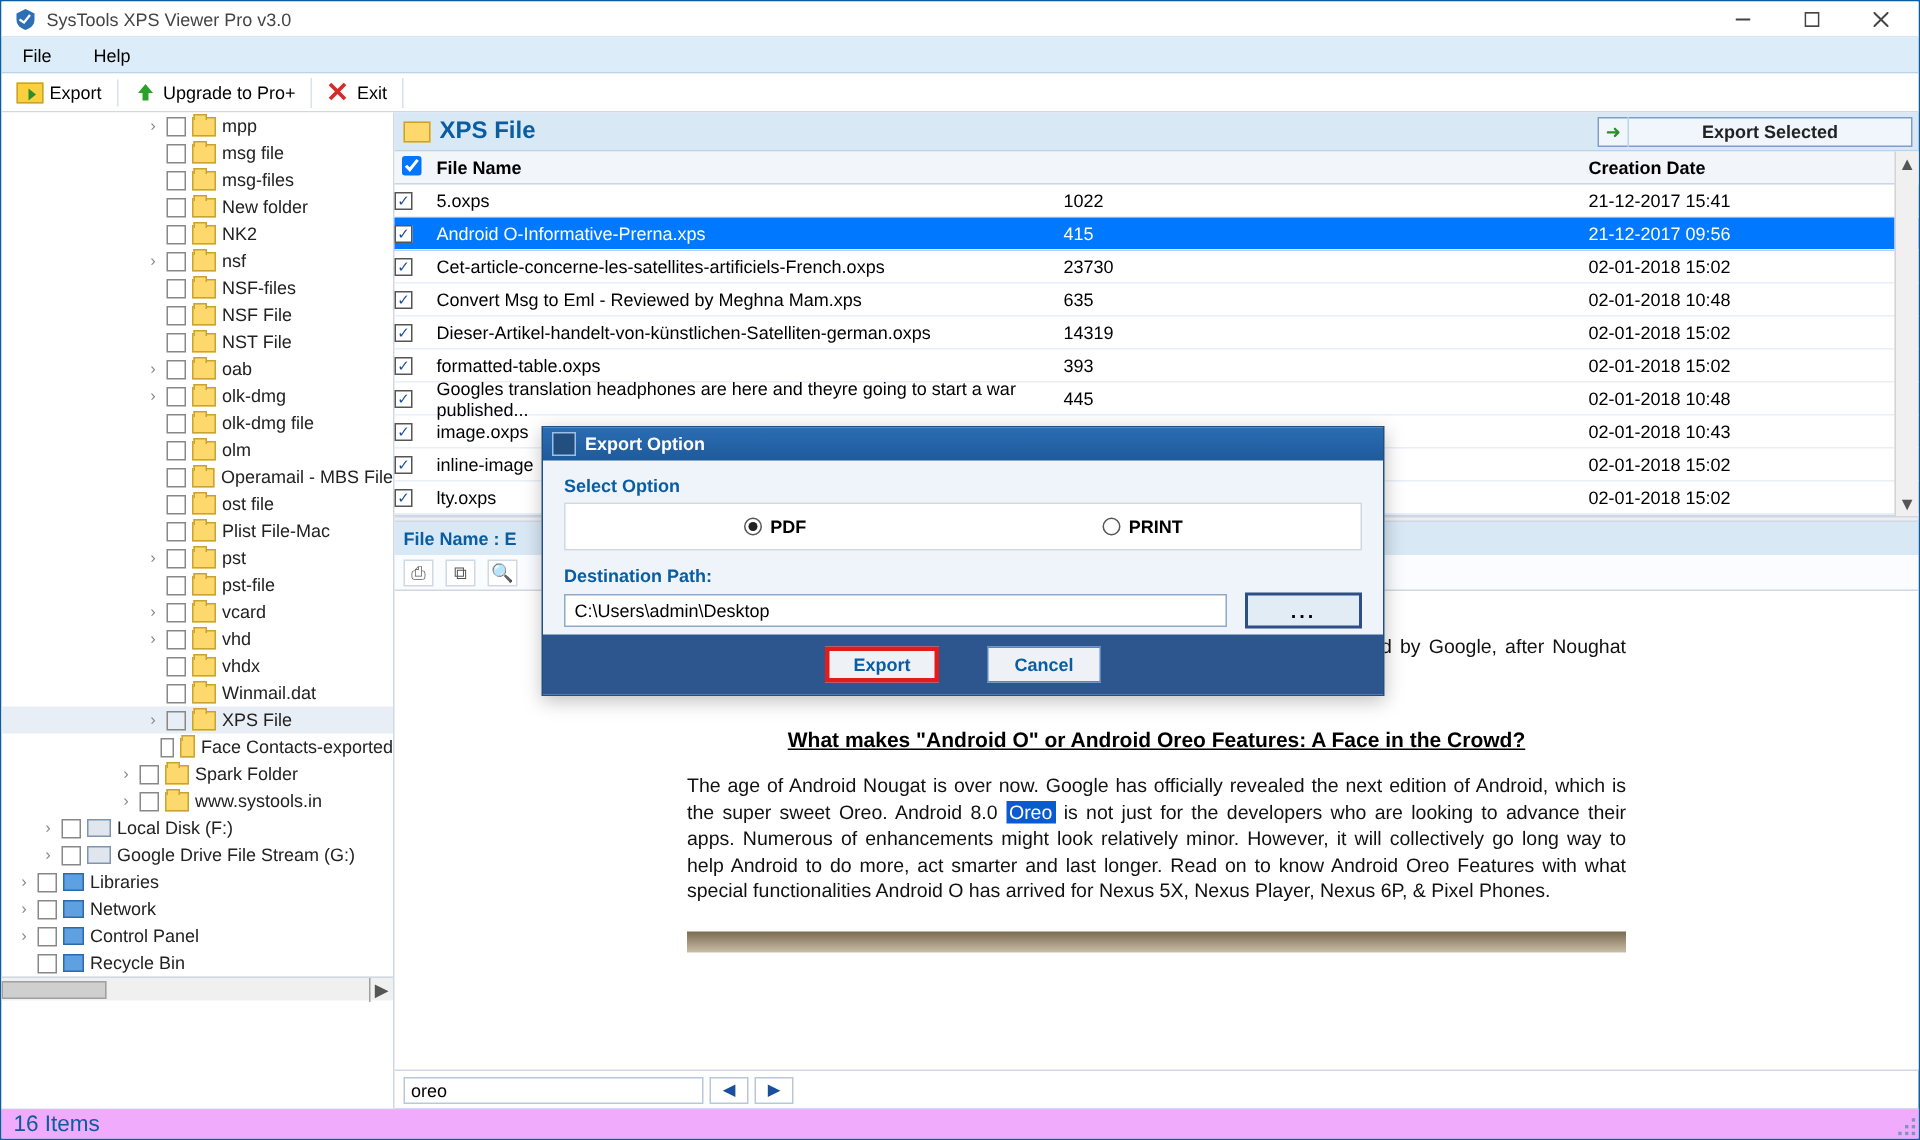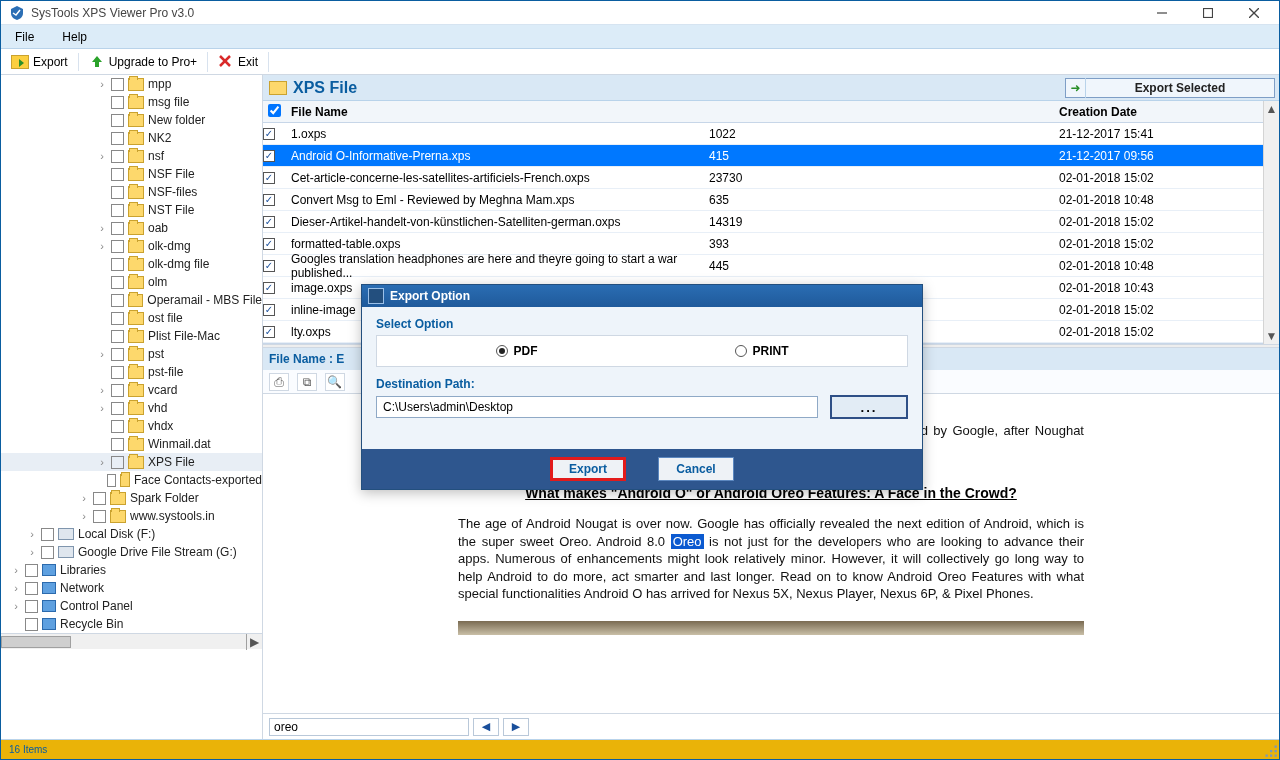--- a/index.html
+++ b/index.html
@@ -71,21 +71,21 @@
   .docview { flex:1; background:#fff; overflow:auto; display:flex; justify-content:center; }
   .page { width:626px; padding:28px 0 60px 0; }
   .page p { margin:0 0 8px 0; font-size:13px; color:#111; text-align:justify; line-height:1.35; font-family:Verdana,Geneva,sans-serif; }
   .page h3 { font-size:14px; text-align:center; text-decoration:underline; font-family:Verdana,Geneva,sans-serif; margin:28px 0 14px 0; }
   .hl { background:#0b5ad0; color:#fff; padding:0 2px; }
 
   .searchbar { height:26px; display:flex; align-items:center; border-top:1px solid #cfd8e3; padding-left:6px; gap:4px; }
   .searchbar input { width:200px; height:18px; border:1px solid #b9c8d9; font-size:12px; padding:0 4px; }
   .searchbar .nav { height:18px; width:26px; border:1px solid #b9c8d9; display:flex; align-items:center; justify-content:center; font-size:11px; color:#1a4f9b; }
 
-  .statusbar { height:20px; background:#eab308; display:flex; align-items:center; padding-left:8px; color:#0a5da0; border-top:1px solid #b9d3ea; font-size:10px; }
+  .statusbar { height:20px; background:#f0abfc; display:flex; align-items:center; padding-left:8px; color:#0a5da0; border-top:1px solid #b9d3ea; font-size:15px; }
   .statusbar .spacer { flex:1; }
   .resize-grip { width:18px; height:18px; align-self:flex-end; }
 
   .bottom-scroll { height:16px; background:#f0f0f0; border-top:1px solid #cfd8e3; display:flex; align-items:center; position:relative; }
   .bottom-scroll .thumb { position:absolute; left:0; width:70px; height:12px; background:#cfcfcf; border:1px solid #a0a0a0; }
   .bottom-scroll .rarrow { position:absolute; right:0; width:16px; height:16px; border-left:1px solid #a0a0a0; display:flex; align-items:center; justify-content:center; color:#555; }
 
   
   .modal { position:absolute; left:360px; top:283px; width:562px; border:1px solid #234f7e; background:#eef4fa; box-shadow:0 3px 12px rgba(0,0,0,.25); }
   .modal .dlg-title { height:22px; background:linear-gradient(#2a6db3,#1f5a9b); color:#fff; font-weight:700; display:flex; align-items:center; padding-left:6px; gap:6px; }
@@ -183,45 +183,51 @@
           <li class="depth3">
             <span class="twisty"></span>
             <span class="cb"></span>
             <span class="icon-folder"></span>
             <span class="label">msg file</span>
           </li>
           <li class="depth3">
             <span class="twisty"></span>
             <span class="cb"></span>
             <span class="icon-folder"></span>
+            <span class="label">msg-files</span>
+          </li>
+          <li class="depth3">
+            <span class="twisty"></span>
+            <span class="cb"></span>
+            <span class="icon-folder"></span>
             <span class="label">New folder</span>
           </li>
           <li class="depth3">
             <span class="twisty"></span>
             <span class="cb"></span>
             <span class="icon-folder"></span>
             <span class="label">NK2</span>
           </li>
           <li class="depth3">
             <span class="twisty">›</span>
             <span class="cb"></span>
             <span class="icon-folder"></span>
             <span class="label">nsf</span>
           </li>
           <li class="depth3">
             <span class="twisty"></span>
             <span class="cb"></span>
             <span class="icon-folder"></span>
+            <span class="label">NSF-files</span>
+          </li>
+          <li class="depth3">
+            <span class="twisty"></span>
+            <span class="cb"></span>
+            <span class="icon-folder"></span>
             <span class="label">NSF File</span>
-          </li>
-          <li class="depth3">
-            <span class="twisty"></span>
-            <span class="cb"></span>
-            <span class="icon-folder"></span>
-            <span class="label">NSF-files</span>
           </li>
           <li class="depth3">
             <span class="twisty"></span>
             <span class="cb"></span>
             <span class="icon-folder"></span>
             <span class="label">NST File</span>
           </li>
           <li class="depth3">
             <span class="twisty">›</span>
             <span class="cb"></span>
@@ -389,21 +395,21 @@
           <div class="col-ck"><input type="checkbox" checked="" style="margin: 0px;"></div>
           <div class="col-name">File Name</div>
           <div class="col-date">Creation Date</div>
           <div class="col-scroll"></div>
         </div>
         <div class="rows" id="file-rows">
             <div class="row">
               <div class="col-ck">
                 <span class="ckb">✓</span>
               </div>
-              <div class="col-name">1.oxps</div>
+              <div class="col-name">5.oxps</div>
               <div class="col-size">1022</div>
               <div class="col-date">21-12-2017 15:41</div>
               <div class="col-scroll"></div>
             </div>
             <div class="row sel">
               <div class="col-ck">
                 <span class="ckb">✓</span>
               </div>
               <div class="col-name">Android O-Informative-Prerna.xps</div>
               <div class="col-size">415</div>
@@ -544,21 +550,21 @@
         <label class="radio">
             <span class="rc on"></span>
             <span>PDF</span>
           </label>
         <label class="radio">
             <span class="rc"></span>
             <span>PRINT</span>
           </label>
       </div>
       <div class="sect" style="margin-top:10px;">Destination Path:</div>
-      <div class="dest-row" style="margin-bottom:26px;">
+      <div class="dest-row" style="margin-bottom:0;">
         <input value="C:\Users\admin\Desktop" style="">
         <button class="browse">...</button>
       </div>
     </div>
     <div class="dlg-foot">
       <div class="dlg-btn primary">Export</div>
       <div class="dlg-btn">Cancel</div>
     </div>
   </div>
 </div>

